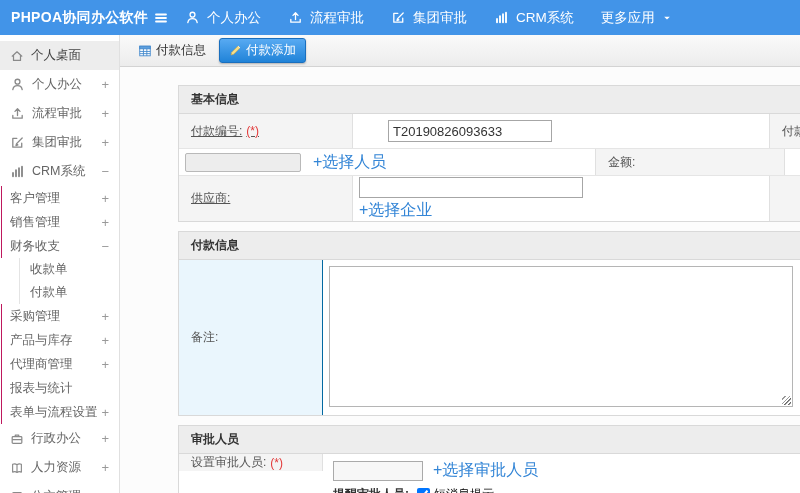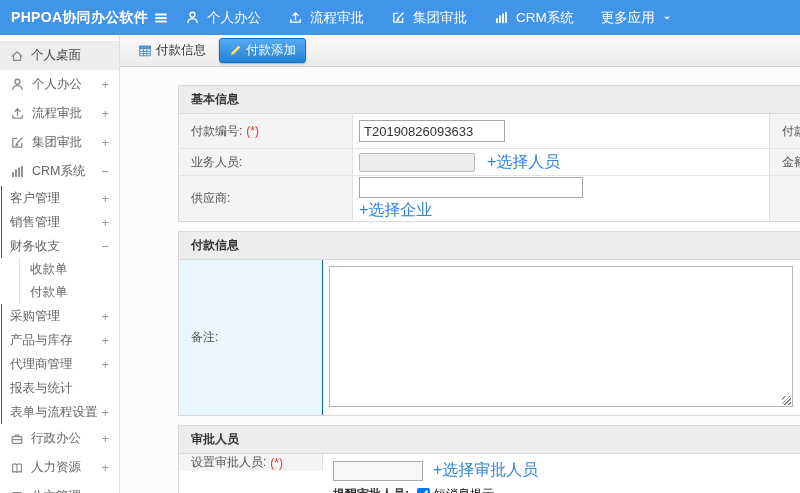--- a/index.html
+++ b/index.html
@@ -36,28 +36,28 @@
 
   .content { flex:1; overflow:hidden; background:#fcfcfc; padding:18px 0 0 58px; }
   .payform { width:1160px; }
   .box { border:1px solid #d9d9d9; background:#fff; margin-bottom:9px; }
   .box-head { background:#ededed; border-bottom:1px solid #d9d9d9; font-size:12px; font-weight:700;
     color:#333; padding:5px 12px; }
   .frow { display:flex; align-items:stretch; }
   .frow + .frow { border-top:1px solid #e5e5e5; }
   .fcell { display:flex; align-items:center; font-size:12px; color:#555; }
   .lab { background:#f4f4f4; border-right:1px solid #e0e0e0; padding-left:12px; }
-  .lab1 { width:174px; flex:none; }
+  .lab1 { width:174px; flex:none;text-decoration:underline; }
   .in1 { width:416px; flex:none; padding-left:6px; background:#fff; }
   .lab2 { width:190px; flex:none; border-left:1px solid #e0e0e0; white-space:nowrap; overflow:hidden; }
   .r1 { height:34px; } .r2 { height:27px; } .r3 { height:46px; }
   .col { flex-direction:column; align-items:flex-start; justify-content:center; gap:2px; }
   .req { color:#e23a3a; font-style:normal; margin-left:4px; }
   .txt { border:1px solid #a6a6a6; height:22px; font-size:13px; padding:0 4px; font-family:inherit; color:#333; background:#fff; }
-  .txt.no { width:146px; }
+  .txt.no { width:164px;margin-left:29px; }
   .txt.supplier { width:224px; height:21px; }
   .txt-ro { width:116px; height:19px; background:#ededed; border:1px solid #b9b9b9; border-radius:2px; }
   a.link { color:#3385d6; text-decoration:none; font-size:16px; cursor:pointer; }
   .in1 a.link { margin-left:12px; }
 
   .labR { width:144px; flex:none; background:#eaf6fd; border-right:1px solid #0369a1; padding-left:12px; }
   .inR { flex:1; padding:6px; align-items:flex-start; background:#fff; position:relative; }
   .ta-wrap { position:relative; }
   textarea { width:464px; height:141px; border:1px solid #b5b5b5; font-family:inherit; font-size:13px; resize:both; display:block; }
   .ta-wrap::after { content:""; position:absolute; right:2px; bottom:2px; width:9px; height:9px;
@@ -285,23 +285,20 @@
               </div>
               <div class="fcell in1">
                 <input class="txt no" value="T20190826093633" style="">
               </div>
               <div class="fcell lab lab2">
                 <span>付款名称:</span>
               </div>
 
             </div>
             <div class="frow r2">
-              <div class="fcell lab lab1">
-                <span>业务人员:</span>
-              </div>
               <div class="fcell in1">
                 <input class="txt txt-ro" readonly="" style="">
                 <a class="link">+选择人员</a>
               </div>
               <div class="fcell lab lab2">
                 <span>金额:</span>
               </div>
 
             </div>
             <div class="frow r3">

